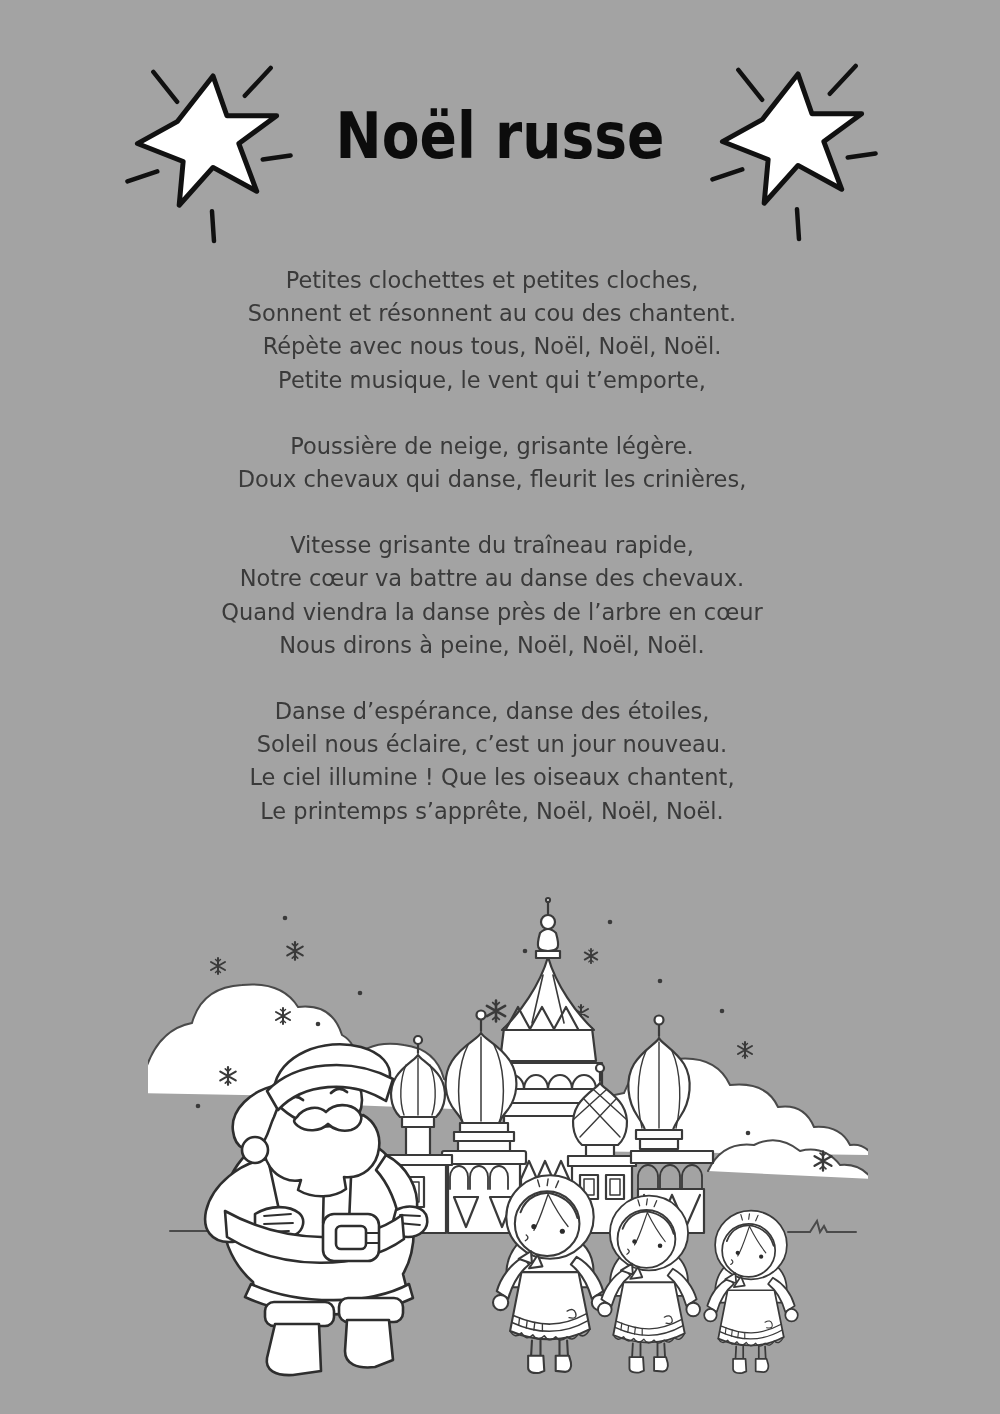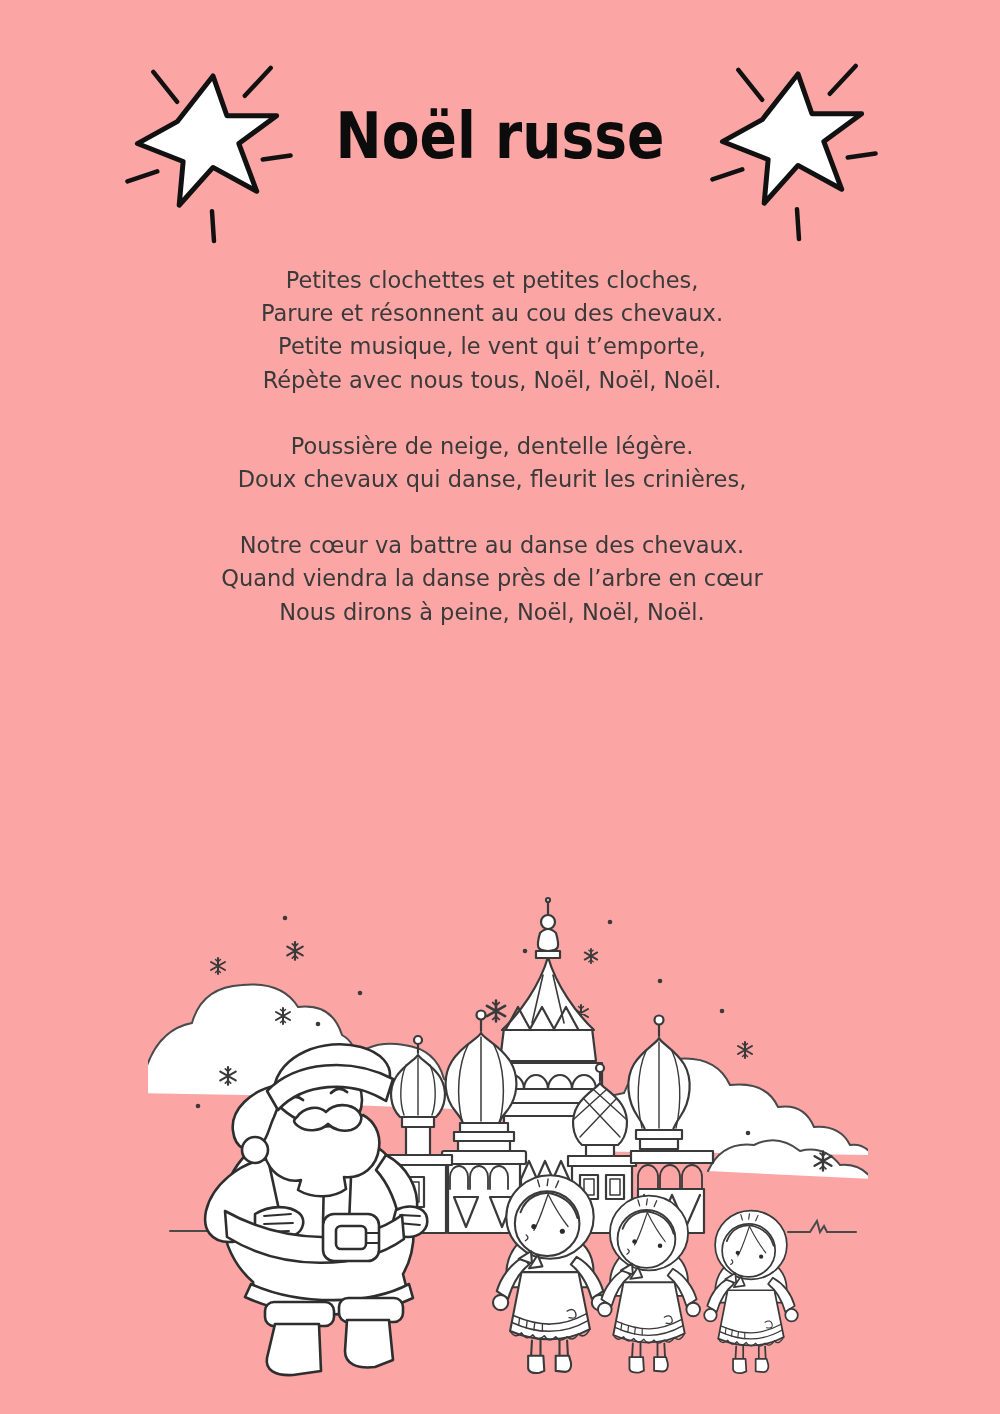--- a/index.html
+++ b/index.html
@@ -1,18 +1,18 @@
 <!DOCTYPE html>
 <html><head>
 <meta charset="utf-8">
 <style>
   html,body{margin:0;padding:0;background:#e8e8e8;}
   .page{
     position:relative;width:1000px;height:1414px;margin:0 auto;
-    background:#fca5a5;overflow:hidden;
+    background:#a3a3a3;overflow:hidden;
     font-family:"DejaVu Sans","Liberation Sans",sans-serif;
   }
   .star{position:absolute;}
   .star-left{left:124px;top:62px;}
   .star-right{left:704px;top:60px;}
   .title{
     position:absolute;top:102px;left:0;right:0;margin:0;
     text-align:center;font-size:58px;font-weight:bold;color:#0c0c0c;
     letter-spacing:0px;transform:scale(0.95,1.1);
   }
@@ -41,32 +41,39 @@
   <svg class="star star-right" width="182" height="184" viewBox="0 0 170 185">
     <g stroke="#111" fill="none" stroke-linecap="round" stroke-linejoin="round">
       <path d="M88 14 L102 54 L152 54 L114 82 L132 130 L88 106 L54 144 L58 100 L12 82 L52 60 Z" fill="#fff" stroke-width="5"></path>
       <path d="M28 10 L52 40 M120 34 L146 6 M138 98 L166 94 M2 120 L32 110 M87 150 L89 180" stroke-width="4.5"></path>
     </g>
   </svg>
 
   <div class="poem">
     <div class="stanza">
       <div>Petites clochettes et petites cloches,</div>
-      <div>Parure et résonnent au cou des chevaux.</div>
+      <div>Sonnent et résonnent au cou des chantent.</div>
+      <div>Répète avec nous tous, Noël, Noël, Noël.</div>
       <div>Petite musique, le vent qui t’emporte,</div>
-      <div>Répète avec nous tous, Noël, Noël, Noël.</div>
-    </div>
-    <div class="stanza">
-      <div>Poussière de neige, dentelle légère.</div>
+    </div>
+    <div class="stanza">
+      <div>Poussière de neige, grisante légère.</div>
       <div>Doux chevaux qui danse, fleurit les crinières,</div>
     </div>
     <div class="stanza">
+      <div>Vitesse grisante du traîneau rapide,</div>
       <div>Notre cœur va battre au danse des chevaux.</div>
       <div>Quand viendra la danse près de l’arbre en cœur</div>
       <div>Nous dirons à peine, Noël, Noël, Noël.</div>
+    </div>
+    <div class="stanza">
+      <div>Danse d’espérance, danse des étoiles,</div>
+      <div>Soleil nous éclaire, c’est un jour nouveau.</div>
+      <div>Le ciel illumine ! Que les oiseaux chantent,</div>
+      <div>Le printemps s’apprête, Noël, Noël, Noël.</div>
     </div>
   </div>
 
   <svg class="illustration" width="720" height="521" viewBox="0 0 720 521">
     <defs>
       <g id="flk" stroke="#3a3a3a" stroke-width="2" stroke-linecap="round" fill="none">
         <path d="M0 -8 V8 M-7 -4 L7 4 M-7 4 L7 -4"></path>
         <path d="M-2.5 -6.5 L0 -4.2 L2.5 -6.5 M-2.5 6.5 L0 4.2 L2.5 6.5" stroke-width="1.4"></path>
       </g>
       <g id="girl" stroke="#3a3a3a" stroke-width="2.2" stroke-linejoin="round" stroke-linecap="round" fill="#fff">

